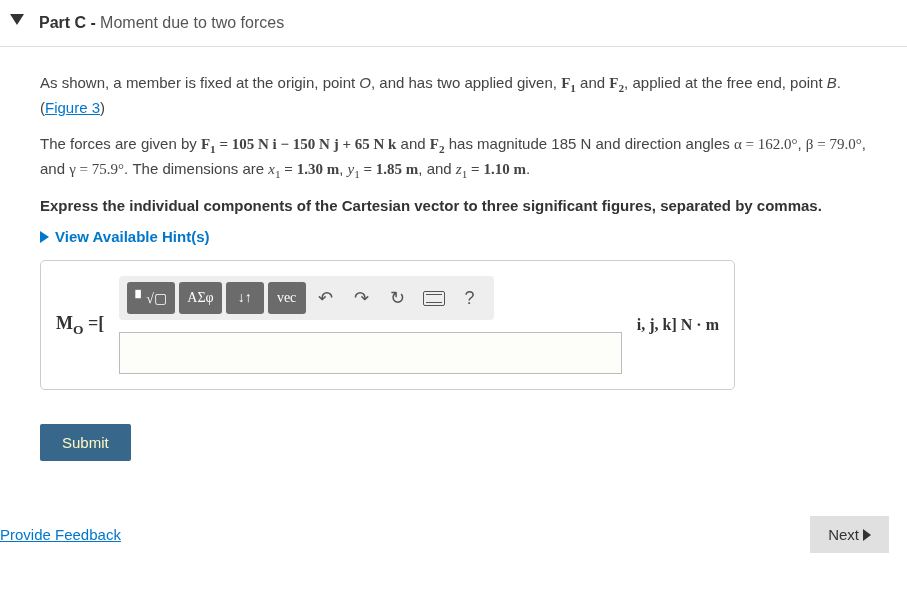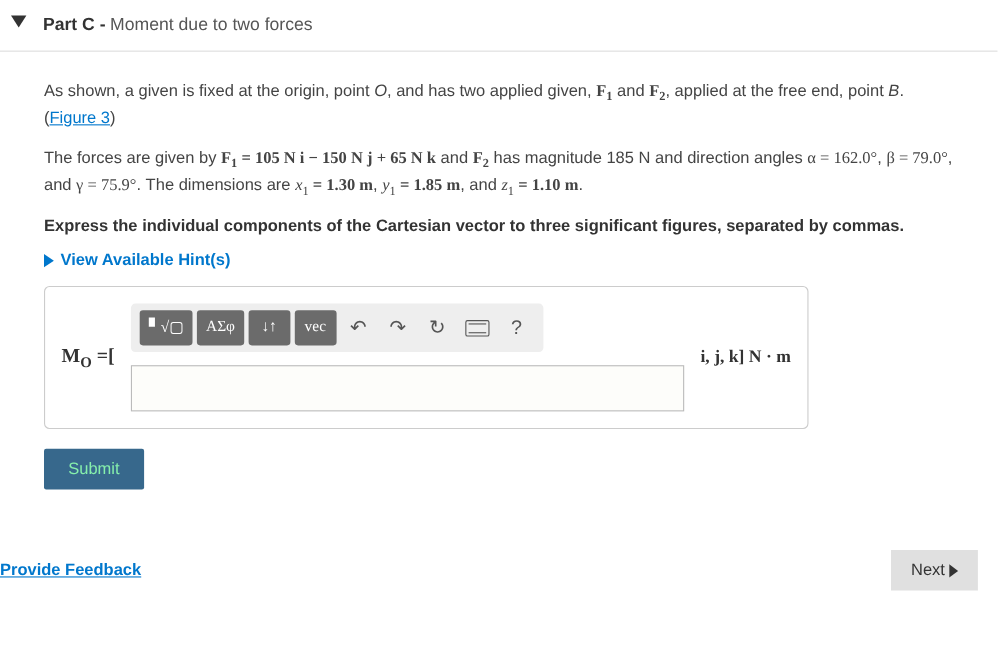--- a/index.html
+++ b/index.html
@@ -152,40 +152,40 @@
       background: #fdfdfa;
     }
     .answer-units {
       font-family: 'Times New Roman', serif;
       font-weight: bold;
       font-size: 16px;
       white-space: nowrap;
     }
     .submit-btn {
       background: #37688c;
-      color: #86efac;
+      color: #fef9c3;
       border: none;
       padding: 10px 22px;
       font-size: 15px;
       border-radius: 2px;
       cursor: pointer;
+      margin-top: 16px;
     }
     .footer {
       display: flex;
       justify-content: space-between;
       align-items: center;
       padding: 0 0 0 0;
       margin-top: 40px;
     }
     .feedback-link {
       color: #0077cc;
       text-decoration: underline;
       cursor: pointer;
       font-size: 15px;
-      font-weight: bold;
     }
     .next-btn {
       background: #e0e0e0;
       color: #333;
       border: none;
       padding: 10px 18px;
       font-size: 15px;
       cursor: pointer;
       display: flex;
       align-items: center;
@@ -225,21 +225,21 @@
 <div class="part-header">
   <span class="chevron-down"></span>
   <span>
     <span class="part-title">Part C -</span>
     <span class="part-subtitle">Moment due to two forces</span>
   </span>
 </div>
 
 <div class="content">
   <p class="problem-text">
-    <span>As shown, a given is fixed at the origin, point </span><span class="italic">O</span><span>, and has two applied given, </span><span class="math-bold">F</span><sub class="math-bold">1</sub><span> and </span><span class="math-bold">F</span><sub class="math-bold">2</sub><span>, applied at the free end, point </span><span class="italic">B</span><span>.</span><br>
+    <span>As shown, a member is fixed at the origin, point </span><span class="italic">O</span><span>, and has two applied given, </span><span class="math-bold">F</span><sub class="math-bold">1</sub><span> and </span><span class="math-bold">F</span><sub class="math-bold">2</sub><span>, applied at the free end, point </span><span class="italic">B</span><span>.</span><br>
     (<a class="link">Figure 3</a>)
   </p>
 
   <p class="problem-text">
     <span>The forces are given by </span><span class="math-bold">F</span><sub class="math-bold">1</sub><span class="math-bold"> = 105 N i − 150 N j + 65 N k</span><span> and </span><span class="math-bold">F</span><sub class="math-bold">2</sub><span> has magnitude 185 N and direction angles </span><span class="math">α = 162.0°</span><span>, </span><span class="math">β = 79.0°</span><span>, and </span><span class="math">γ = 75.9°</span><span>. The dimensions are </span><span class="math italic">x</span><sub class="math">1</sub><span class="math-bold"> = 1.30 m</span><span>, </span><span class="math italic">y</span><sub class="math">1</sub><span class="math-bold"> = 1.85 m</span><span>, and </span><span class="math italic">z</span><sub class="math">1</sub><span class="math-bold"> = 1.10 m</span><span>.</span>
   </p>
 
 
   <p class="prompt-bold">Express the individual components of the Cartesian vector to three significant figures, separated by commas.</p>
 

